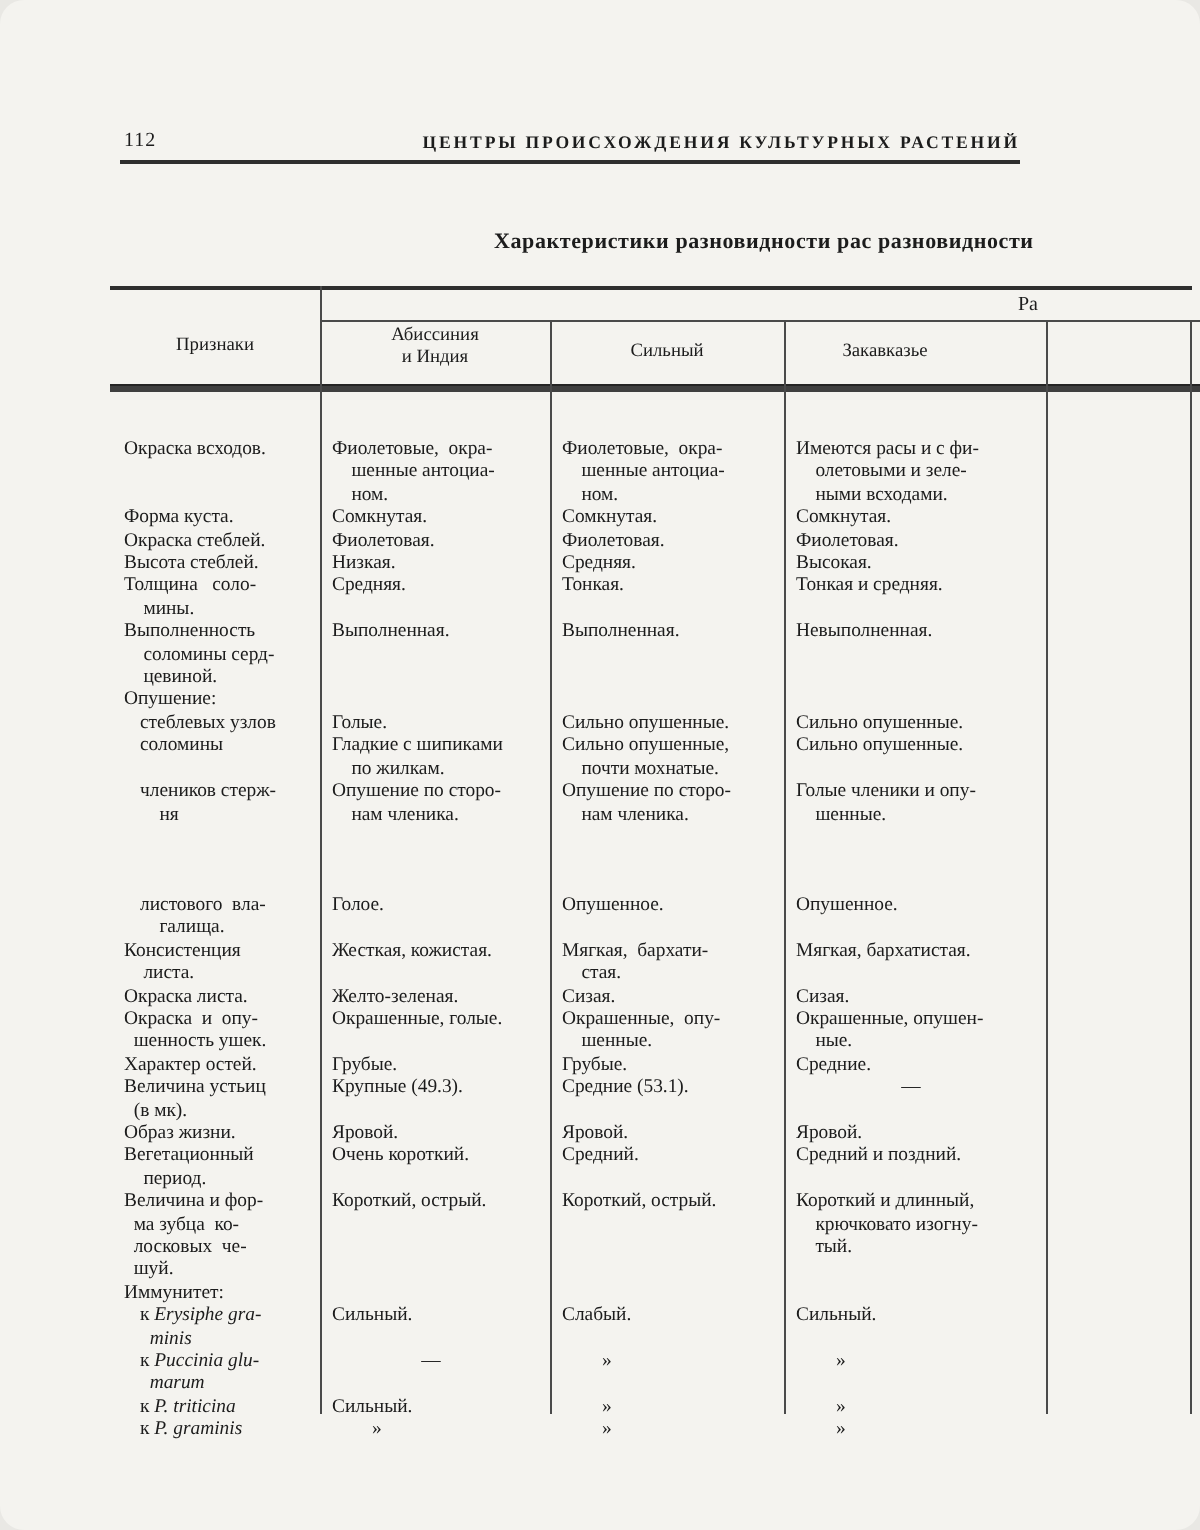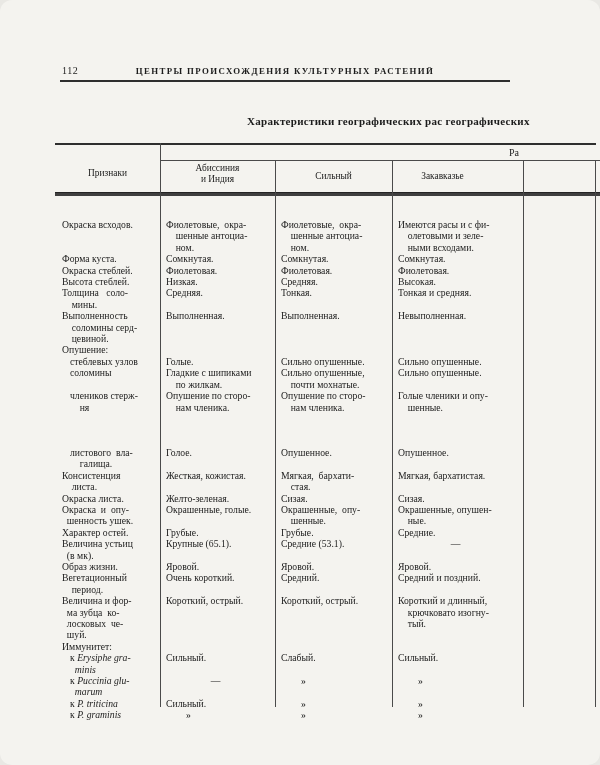--- a/index.html
+++ b/index.html
@@ -1,21 +1,21 @@
 <!DOCTYPE html>
 <html><head>
 <meta charset="utf-8">
 <style>
   html,body{margin:0;padding:0;background:#e9e8e4;}
   .page{position:relative;width:600px;height:765px;background:#f4f3ef;
         font-family:"Liberation Serif","DejaVu Serif",serif;color:#1c1c1c;overflow:hidden;border-radius:12px;}
 
   
   .pagenum{position:absolute;left:62px;top:65px;font-size:10px;letter-spacing:.5px;}
-  .runhead{position:absolute;left:60px;top:66px;width:450px;text-align:center;
+  .runhead{position:absolute;left:60px;top:66px;width:450px;text-align:right;
            font-size:8.8px;font-weight:bold;letter-spacing:1.4px;}
   .headrule{position:absolute;left:60px;top:80px;width:450px;height:2px;background:#2e2e2e;}
 
   
   .ttitle{position:absolute;left:247px;top:115px;font-size:11px;font-weight:bold;letter-spacing:.3px;}
 
   
   .tbl{position:absolute;left:55px;top:143px;width:545px;height:566px;font-size:9.7px;}
   .ln{position:absolute;background:#3a3a3a;}
   .top-rule{left:0;top:0;width:541px;height:2px;background:#2e2e2e;}
@@ -49,21 +49,21 @@
 </style>
 </head>
 <body>
 
 <div class="page">
 
   <div class="pagenum">112</div>
   <div class="runhead">ЦЕНТРЫ ПРОИСХОЖДЕНИЯ КУЛЬТУРНЫХ РАСТЕНИЙ</div>
   <div class="headrule"></div>
 
-  <div class="ttitle">Характеристики географических рас географических</div>
+  <div class="ttitle">Характеристики разновидности рас разновидности</div>
 
   <div class="tbl">
     <div class="ln top-rule"></div>
     <div class="span-cut">Ра</div>
     <div class="ln span-rule"></div>
     <div class="hdr h1">Признаки</div>
     <div class="hdr h2">Абиссиния
 и Индия</div>
     <div class="hdr h3">Сильный</div>
     <div class="hdr h4">Закавказье</div>
@@ -213,21 +213,21 @@
         <div class="cell lc">Характер остей.</div>
         <div class="cell vc">Грубые.</div>
         <div class="cell vc">Грубые.</div>
         <div class="cell vc">Средние.</div>
         <div class="cell vc"></div>
       </div>
 
       <div class="r">
         <div class="cell lc">Величина устьиц
 &nbsp;&nbsp;(в мк).</div>
-        <div class="cell vc">Крупные (65.1).</div>
+        <div class="cell vc">Крупные (49.3).</div>
         <div class="cell vc">Средние (53.1).</div>
         <div class="cell vc ctr">—</div>
         <div class="cell vc"></div>
       </div>
 
       <div class="r">
         <div class="cell lc">Образ жизни.</div>
         <div class="cell vc">Яровой.</div>
         <div class="cell vc">Яровой.</div>
         <div class="cell vc">Яровой.</div>

